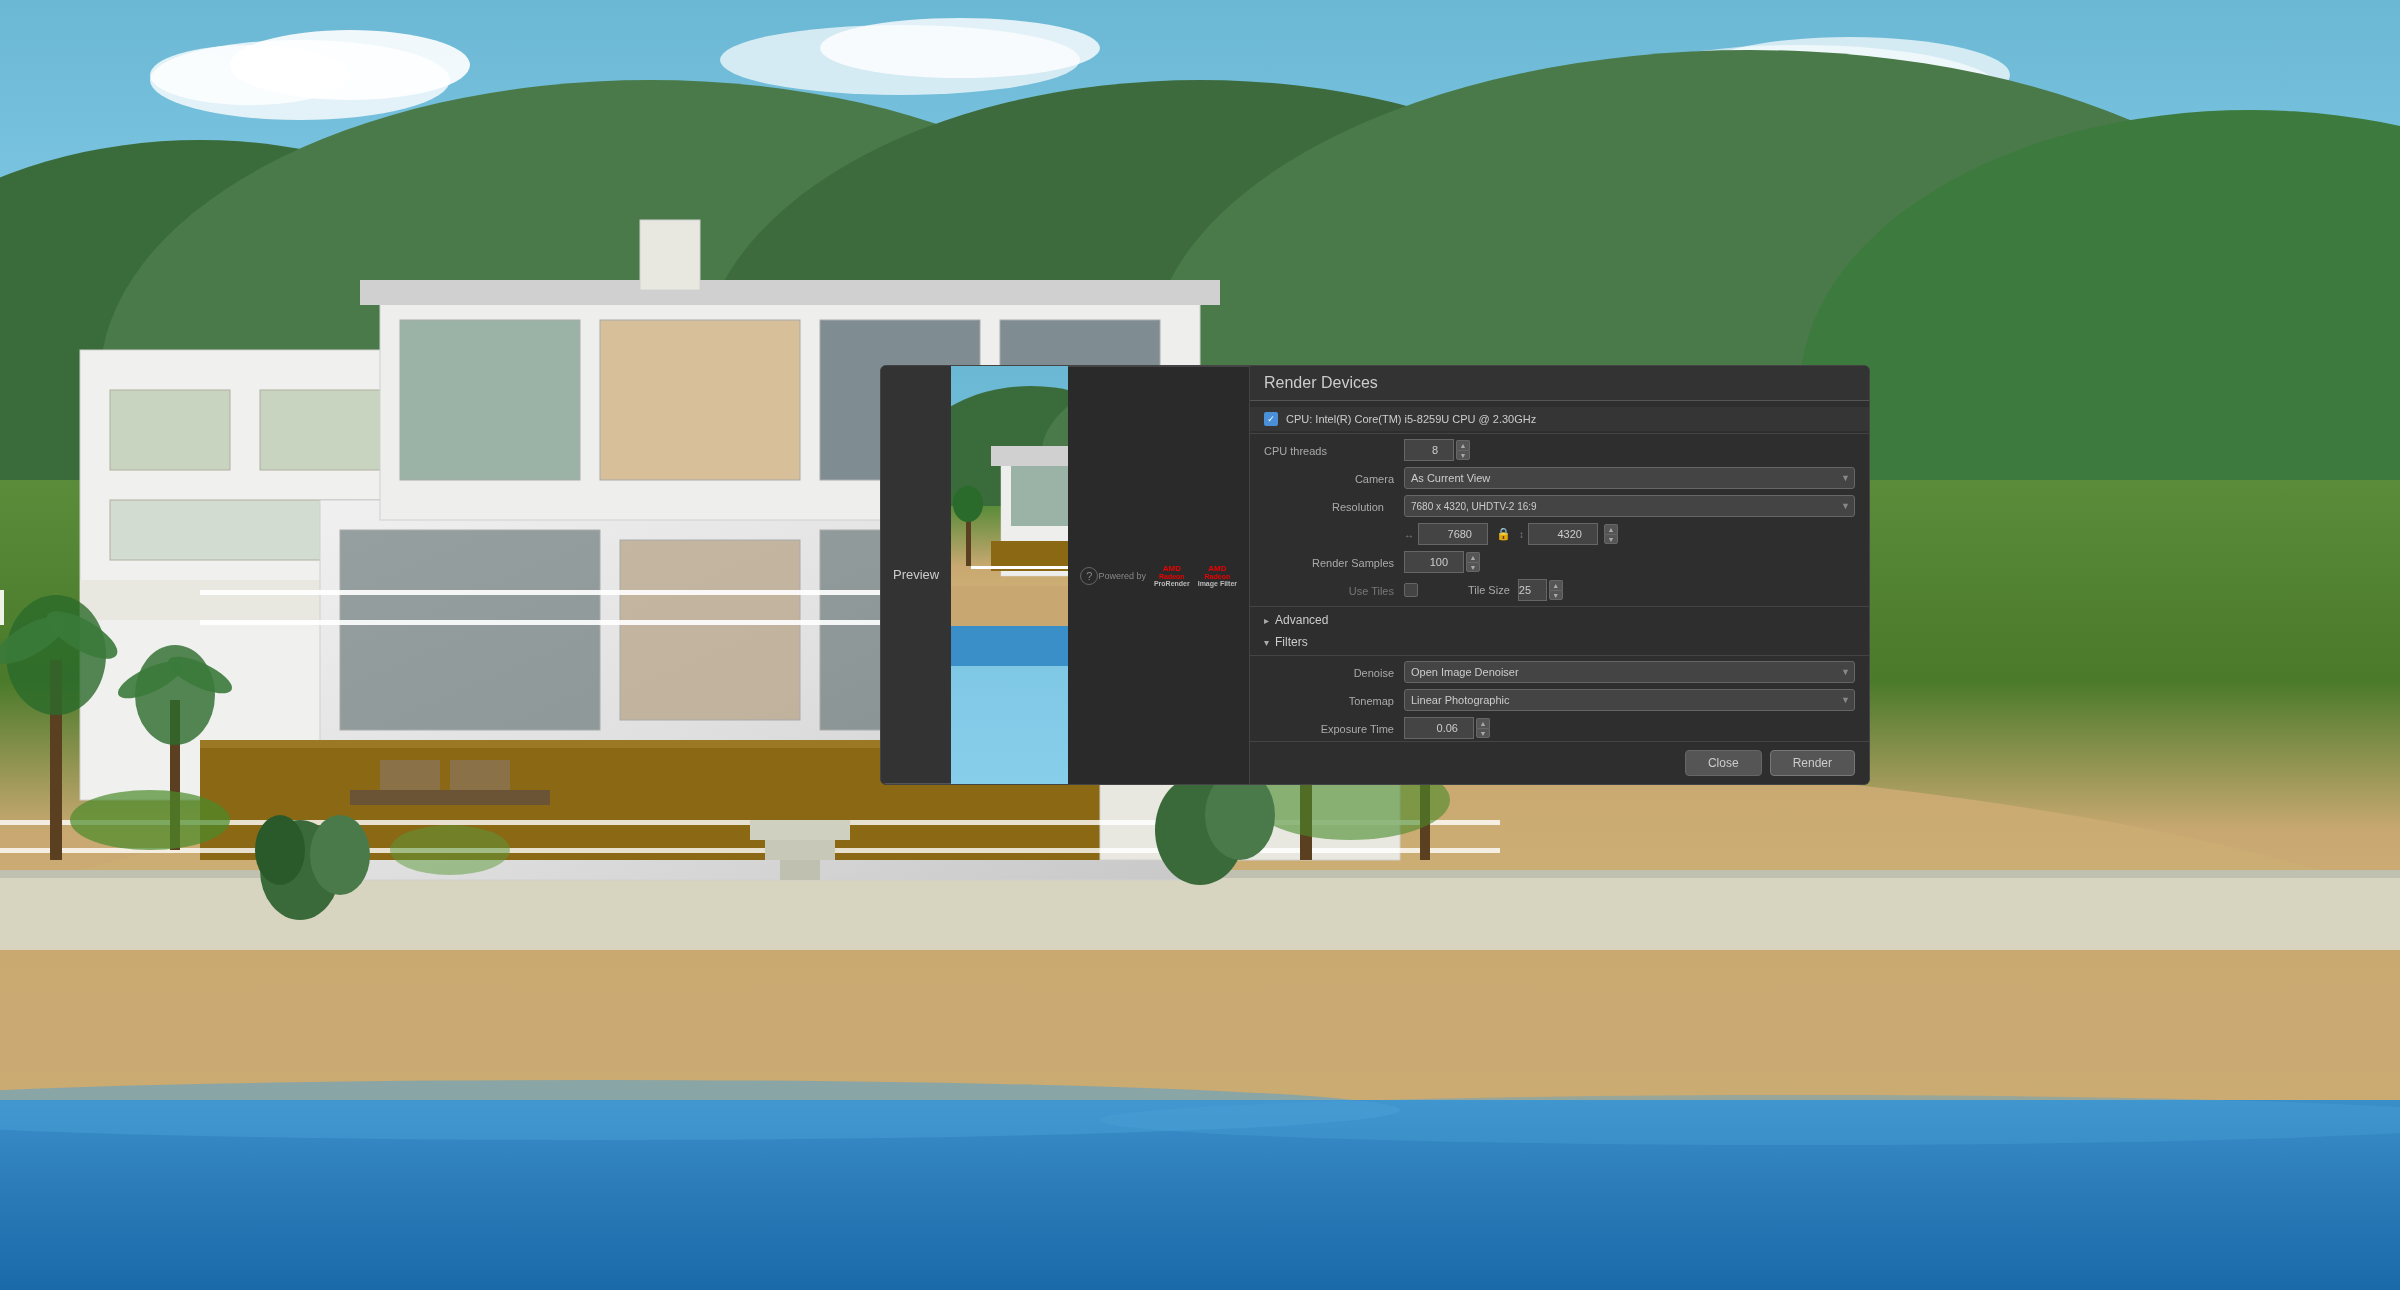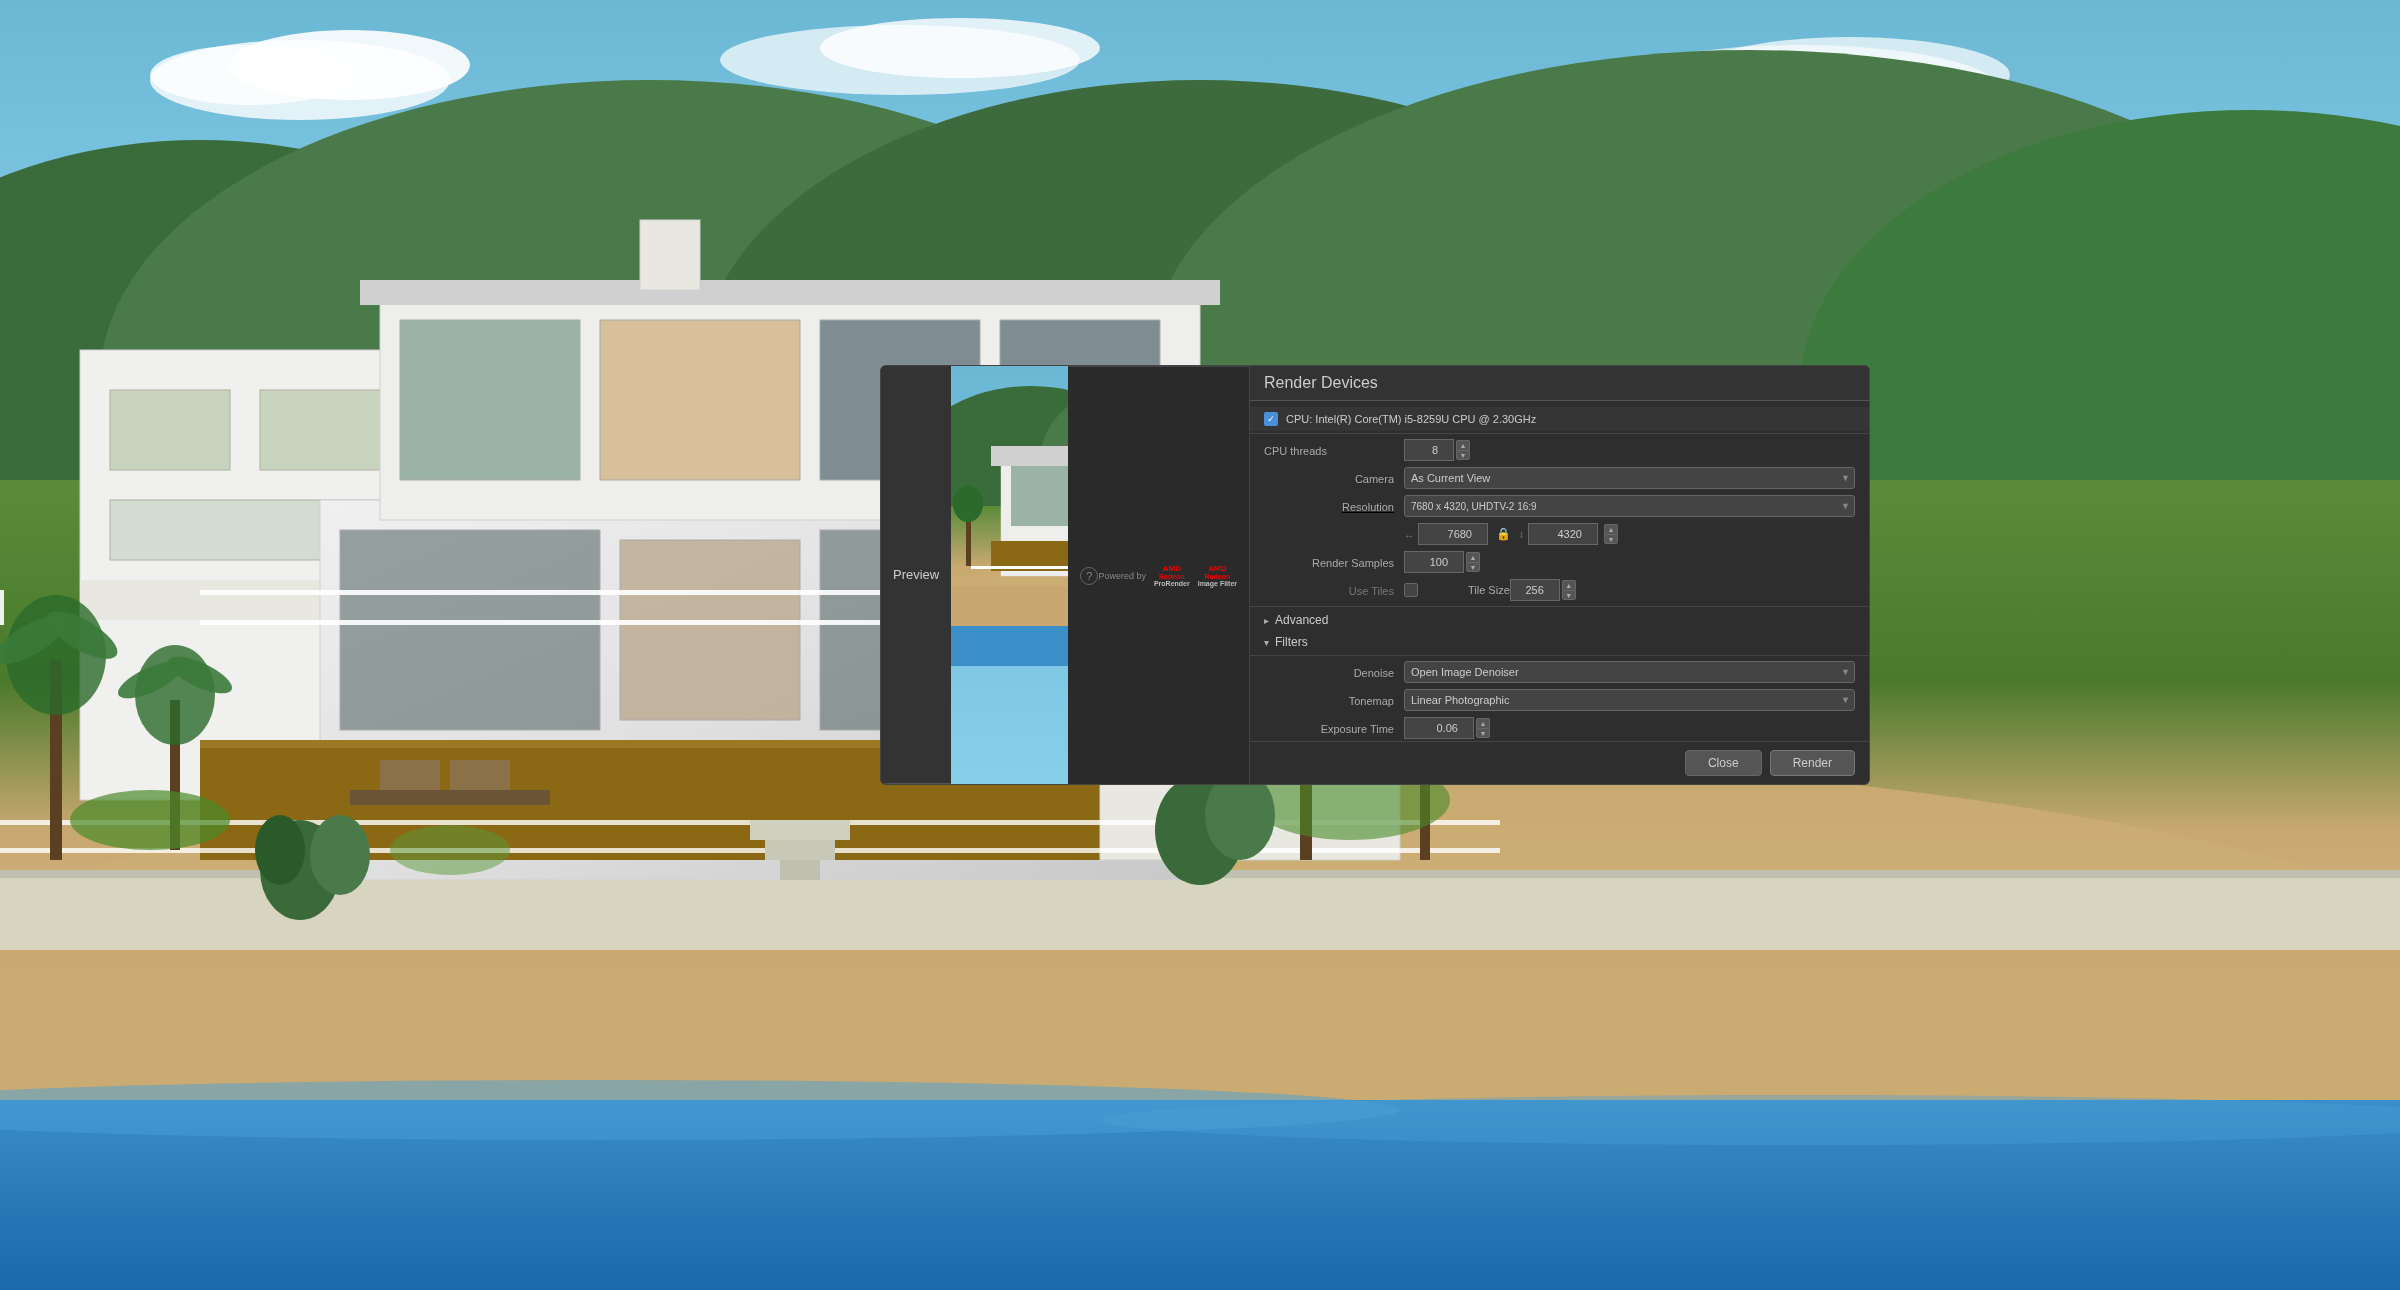--- a/index.html
+++ b/index.html
@@ -685,21 +685,21 @@
         </div>
         <div class="setting-control">
           <div class="select-box">
             <span>As Current View</span>
             <span class="select-arrow">▼</span>
           </div>
         </div>
       </div>
 
       <div class="setting-row">
-        <div style="width:140px;text-align:right;padding-right:10px;text-decoration:underline;">
+        <div style="width:140px;text-align:right;padding-right:20px;">
           <span class="setting-label">Resolution</span>
         </div>
         <div class="setting-control">
           <div class="select-box" style="flex:1;">
             <span style="font-size:10px;">7680 x 4320, UHDTV-2 16:9</span>
             <span class="select-arrow">▼</span>
           </div>
         </div>
       </div>
 
@@ -731,21 +731,21 @@
         </div>
       </div>
 
       <div class="setting-row">
         <div style="width:140px;text-align:right;padding-right:10px;">
           <span class="use-tiles-label">Use Tiles</span>
         </div>
         <div class="setting-control">
           <div class="cb-check"></div>
           <span style="color:#aaa;font-size:11px;margin-left:50px;">Tile Size</span>
-          <input type="number" class="number-input" style="width: 50px; margin-left: 0;" value="256">
+          <input type="number" class="number-input" style="width: 29px; margin-left: 8px;" value="256">
           <div class="stepper">
             <button class="step-btn step-up">▲</button>
             <button class="step-btn step-down">▼</button>
           </div>
         </div>
       </div>
 
       <div class="divider"></div>
 
       <div class="section-row">

